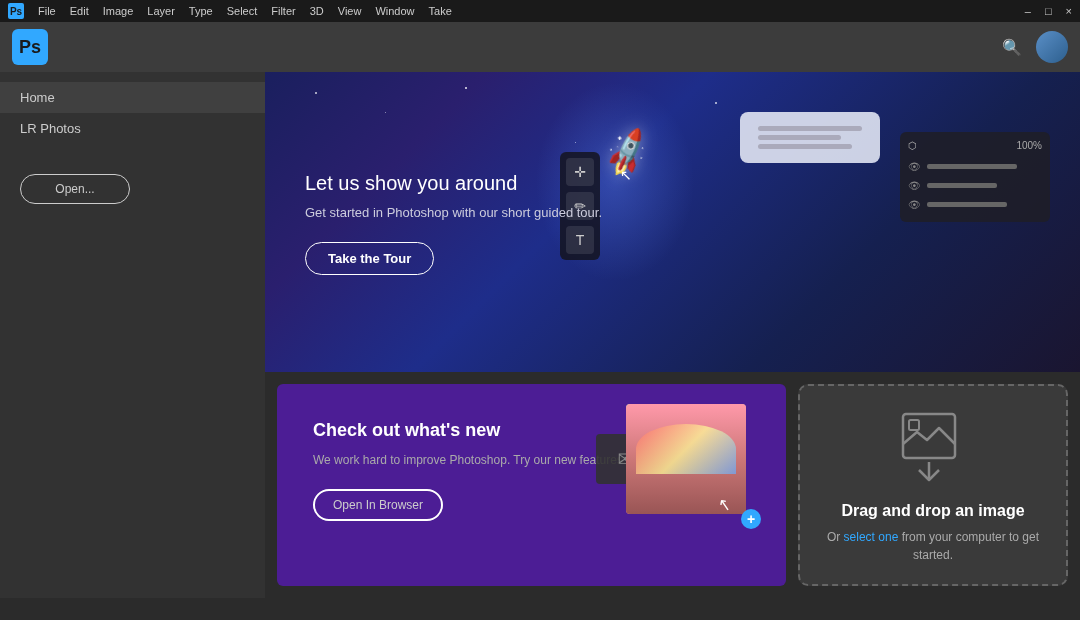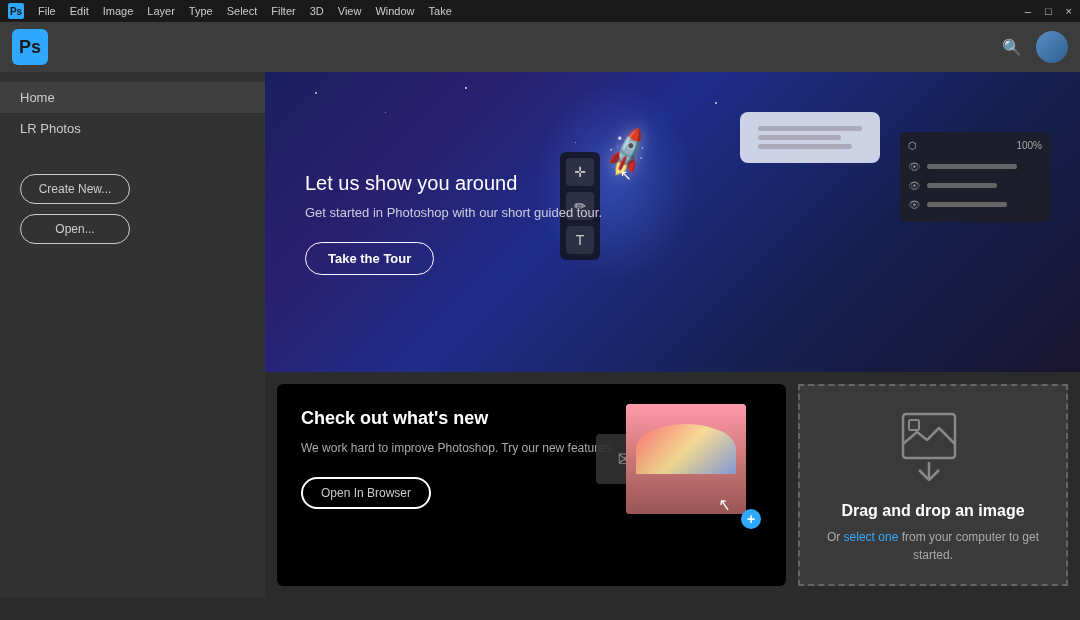--- a/index.html
+++ b/index.html
@@ -207,23 +207,23 @@
 
     
     #bottom {
       display: flex;
       gap: 0;
       padding: 12px;
       gap: 12px;
     }
     #whats-new {
       flex: 1;
-      background: #000000;
+      background: #4c1d95;
       border-radius: 6px;
-      padding: 24px;
+      padding: 36px;
       position: relative;
       overflow: hidden;
     }
     #whats-new h2 {
       font-size: 18px;
       font-weight: 700;
       color: #fff;
       margin-bottom: 10px;
     }
     #whats-new p {
@@ -293,21 +293,21 @@
       color: #fff;
       transform: rotate(10deg);
     }
 
     
     #drag-drop {
       width: 270px;
       flex-shrink: 0;
       background: #3a3a3a;
       border: 2px dashed #666;
-      border-radius: 0;
+      border-radius: 10px;
       display: flex; flex-direction: column; align-items: center; justify-content: center;
       padding: 20px;
       text-align: center;
     }
     #drag-drop .dd-icon {
       width: 80px; height: 80px;
       margin-bottom: 16px;
     }
     #drag-drop h3 {
       font-size: 16px;
@@ -369,21 +369,20 @@
   </div>
 </div>
 
 <div id="content">
 
   <div id="sidebar">
     <div class="nav-item active">Home</div>
     <div class="nav-item">LR Photos</div>
     <div class="divider"></div>
     <div class="action-btns">
-      <button class="btn-outline">Create New...</button>
       <button class="btn-outline">Open...</button>
     </div>
   </div>
 
   <div id="main">
 
     <div id="hero">
 
       <div class="star" style="width:2px;height:2px;top:20px;left:50px;opacity:0.8;"></div>
       <div class="star" style="width:1px;height:1px;top:40px;left:120px;opacity:0.6;"></div>

